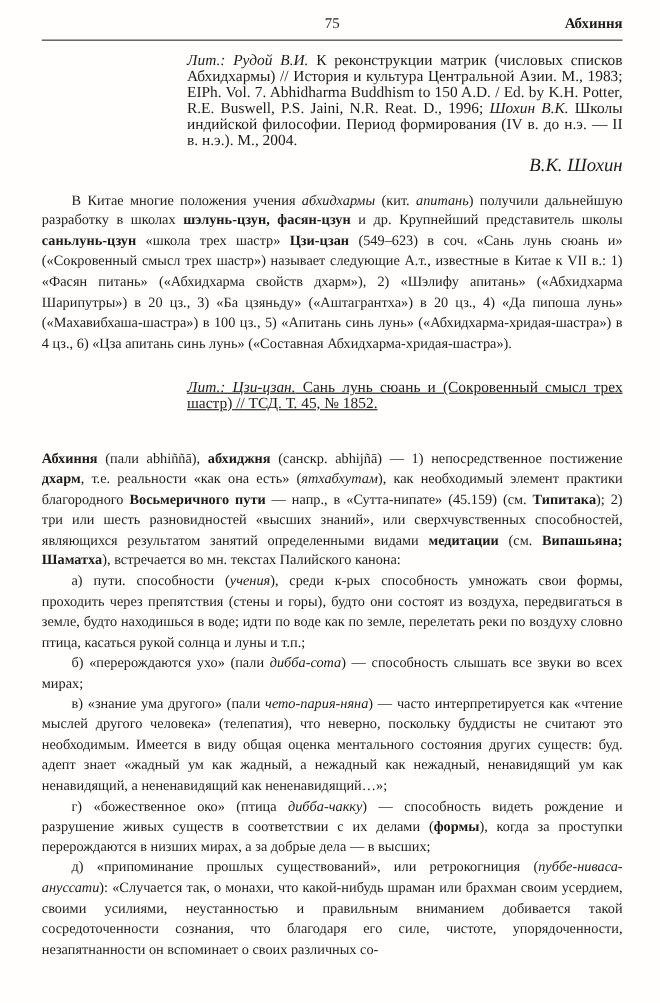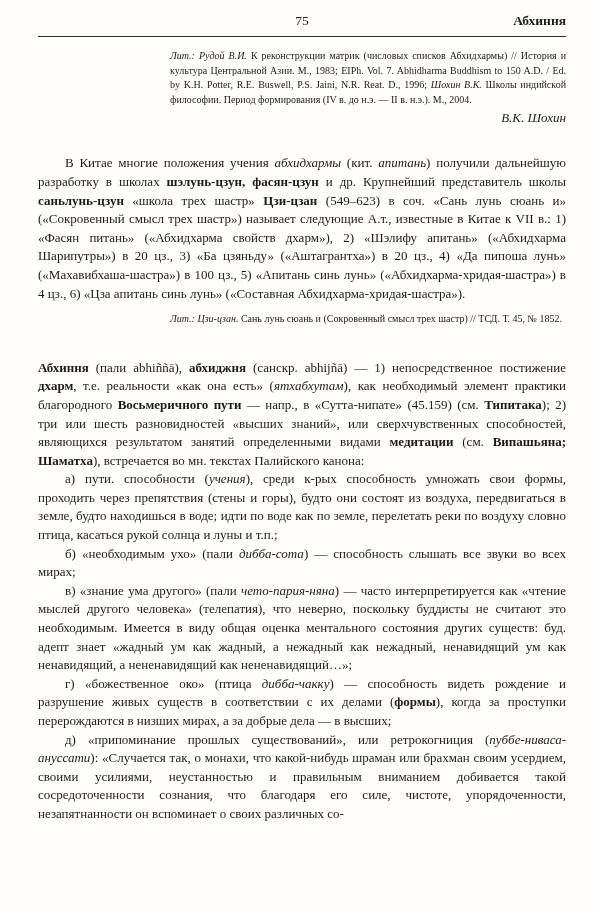--- a/index.html
+++ b/index.html
@@ -13,38 +13,38 @@
     font-family: "Liberation Serif", "DejaVu Serif", serif;
     padding: 13px 34px 0 38px;
     overflow: hidden;
   }
   .hdr { position: relative; height: 20px; font-size: 13.5px; }
   .hdr-num { position: absolute; left: 0; right: 0; text-align: center; }
   .hdr-title { position: absolute; right: 0; top: 0; font-weight: bold; }
   .rule { border-bottom: 1.6px solid #2b2b2b; margin-top: 3px; margin-bottom: 12px; }
   .lit {
     margin: 0 0 2px 132px;
-    font-size: 10px;
+    font-size: 14px;
     line-height: 14.6px;
     text-align: justify;
   }
-  .lit2 { margin-top: 9px; }
+  .lit2 { margin-top: 25px; text-decoration: underline; }
   .sig {
     margin: 3px 0 0 0;
-    font-size: 13px;
+    font-size: 17px;
     font-style: italic;
     text-align: right;
   }
   .body-para {
     margin: 0;
     font-size: 13px;
     line-height: 18.6px;
     text-align: justify;
   }
-  .first-body { margin-top: 28px; }
+  .first-body { margin-top: 13px; }
   .indent { text-indent: 27px; }
   .article-gap { height: 30px; }
   .i { font-style: italic; }
   .b { font-weight: bold; }
 </style>
 </head>
 <body>
 
 <div class="page">
 
@@ -59,18 +59,18 @@
   <p class="sig">В.К. Шохин</p>
 
   <p class="body-para indent first-body"><span>В Китае многие положения учения </span><span class="i">абхидхармы</span><span> (кит. </span><span class="i">апитань</span><span>) получили дальнейшую разработку в школах </span><span class="b">шэлунь-цзун, фасян-цзун</span><span> и др. Крупнейший представитель школы </span><span class="b">саньлунь-цзун</span><span> «школа трех шастр» </span><span class="b">Цзи-цзан</span><span> (549–623) в соч. «Сань лунь сюань и» («Сокровенный смысл трех шастр») называет следующие А.т., известные в Китае к VII в.: 1) «Фасян питань» («Абхидхарма свойств дхарм»), 2) «Шэлифу апитань» («Абхидхарма Шарипутры») в 20 цз., 3) «Ба цзяньду» («Аштагрантха») в 20 цз., 4) «Да пипоша лунь» («Махавибхаша-шастра») в 100 цз., 5) «Апитань синь лунь» («Абхидхарма-хридая-шастра») в 4 цз., 6) «Цза апитань синь лунь» («Составная Абхидхарма-хридая-шастра»).</span></p>
 
   <p class="lit lit2"><span class="i">Лит.: Цзи-цзан.</span><span> Сань лунь сюань и (Сокровенный смысл трех шастр) // ТСД. Т. 45, № 1852.</span></p>
 
   <div class="article-gap"></div>
 
   <p class="body-para"><span class="b">Абхиння</span><span> (пали abhiññā), </span><span class="b">абхиджня</span><span> (санскр. abhijñā) — 1) непосредственное постижение </span><span class="b">дхарм</span><span>, т.е. реальности «как она есть» (</span><span class="i">ятхабхутам</span><span>), как необходимый элемент практики благородного </span><span class="b">Восьмеричного пути</span><span> — напр., в «Сутта-нипате» (45.159) (см. </span><span class="b">Типитака</span><span>); 2) три или шесть разновидностей «высших знаний», или сверхчувственных способностей, являющихся результатом занятий определенными видами </span><span class="b">медитации</span><span> (см. </span><span class="b">Випашьяна; Шаматха</span><span>), встречается во мн. текстах Палийского канона:</span></p>
   <p class="body-para indent"><span>а) пути. способности (</span><span class="i">учения</span><span>), среди к-рых способность умножать свои формы, проходить через препятствия (стены и горы), будто они состоят из воздуха, передвигаться в земле, будто находишься в воде; идти по воде как по земле, перелетать реки по воздуху словно птица, касаться рукой солнца и луны и т.п.;</span></p>
-  <p class="body-para indent"><span>б) «необходимым ухо» (пали </span><span class="i">дибба-сота</span><span>) — способность слышать все звуки во всех мирах;</span></p>
+  <p class="body-para indent"><span>б) «перерождаются ухо» (пали </span><span class="i">дибба-сота</span><span>) — способность слышать все звуки во всех мирах;</span></p>
   <p class="body-para indent"><span>в) «знание ума другого» (пали </span><span class="i">чето-пария-няна</span><span>) — часто интерпретируется как «чтение мыслей другого человека» (телепатия), что неверно, поскольку буддисты не считают это необходимым. Имеется в виду общая оценка ментального состояния других существ: буд. адепт знает «жадный ум как жадный, а нежадный как нежадный, ненавидящий ум как ненавидящий, а нененавидящий как нененавидящий…»;</span></p>
   <p class="body-para indent"><span>г) «божественное око» (птица </span><span class="i">дибба-чакку</span><span>) — способность видеть рождение и разрушение живых существ в соответствии с их делами (</span><span class="b">формы</span><span>), когда за проступки перерождаются в низших мирах, а за добрые дела — в высших;</span></p>
   <p class="body-para indent"><span>д) «припоминание прошлых существований», или ретрокогниция (</span><span class="i">пуббе-ниваса-ануссати</span><span>): «Случается так, о монахи, что какой-нибудь шраман или брахман своим усердием, своими усилиями, неустанностью и правильным вниманием добивается такой сосредоточенности сознания, что благодаря его силе, чистоте, упорядоченности, незапятнанности он вспоминает о своих различных со-</span></p>
 
 </div>
 
 </body></html>

